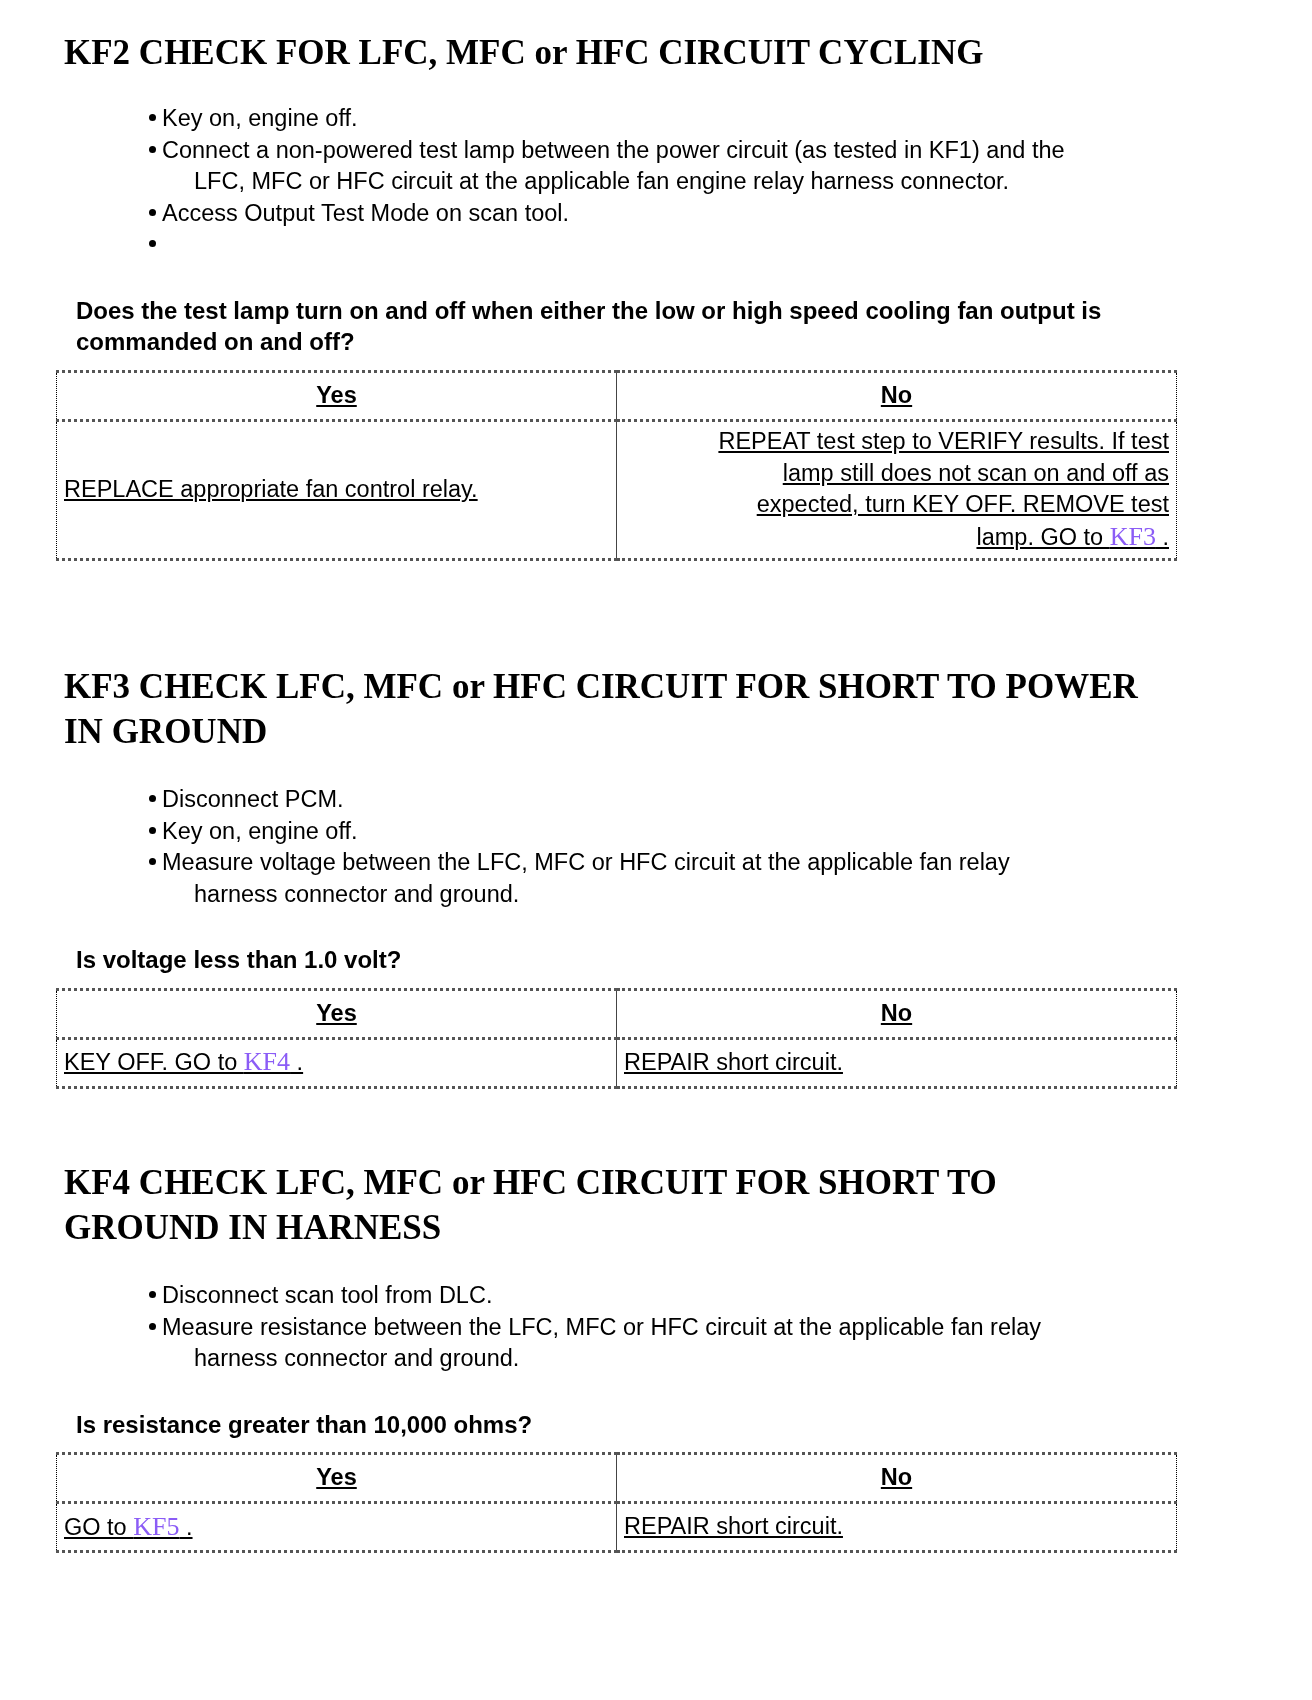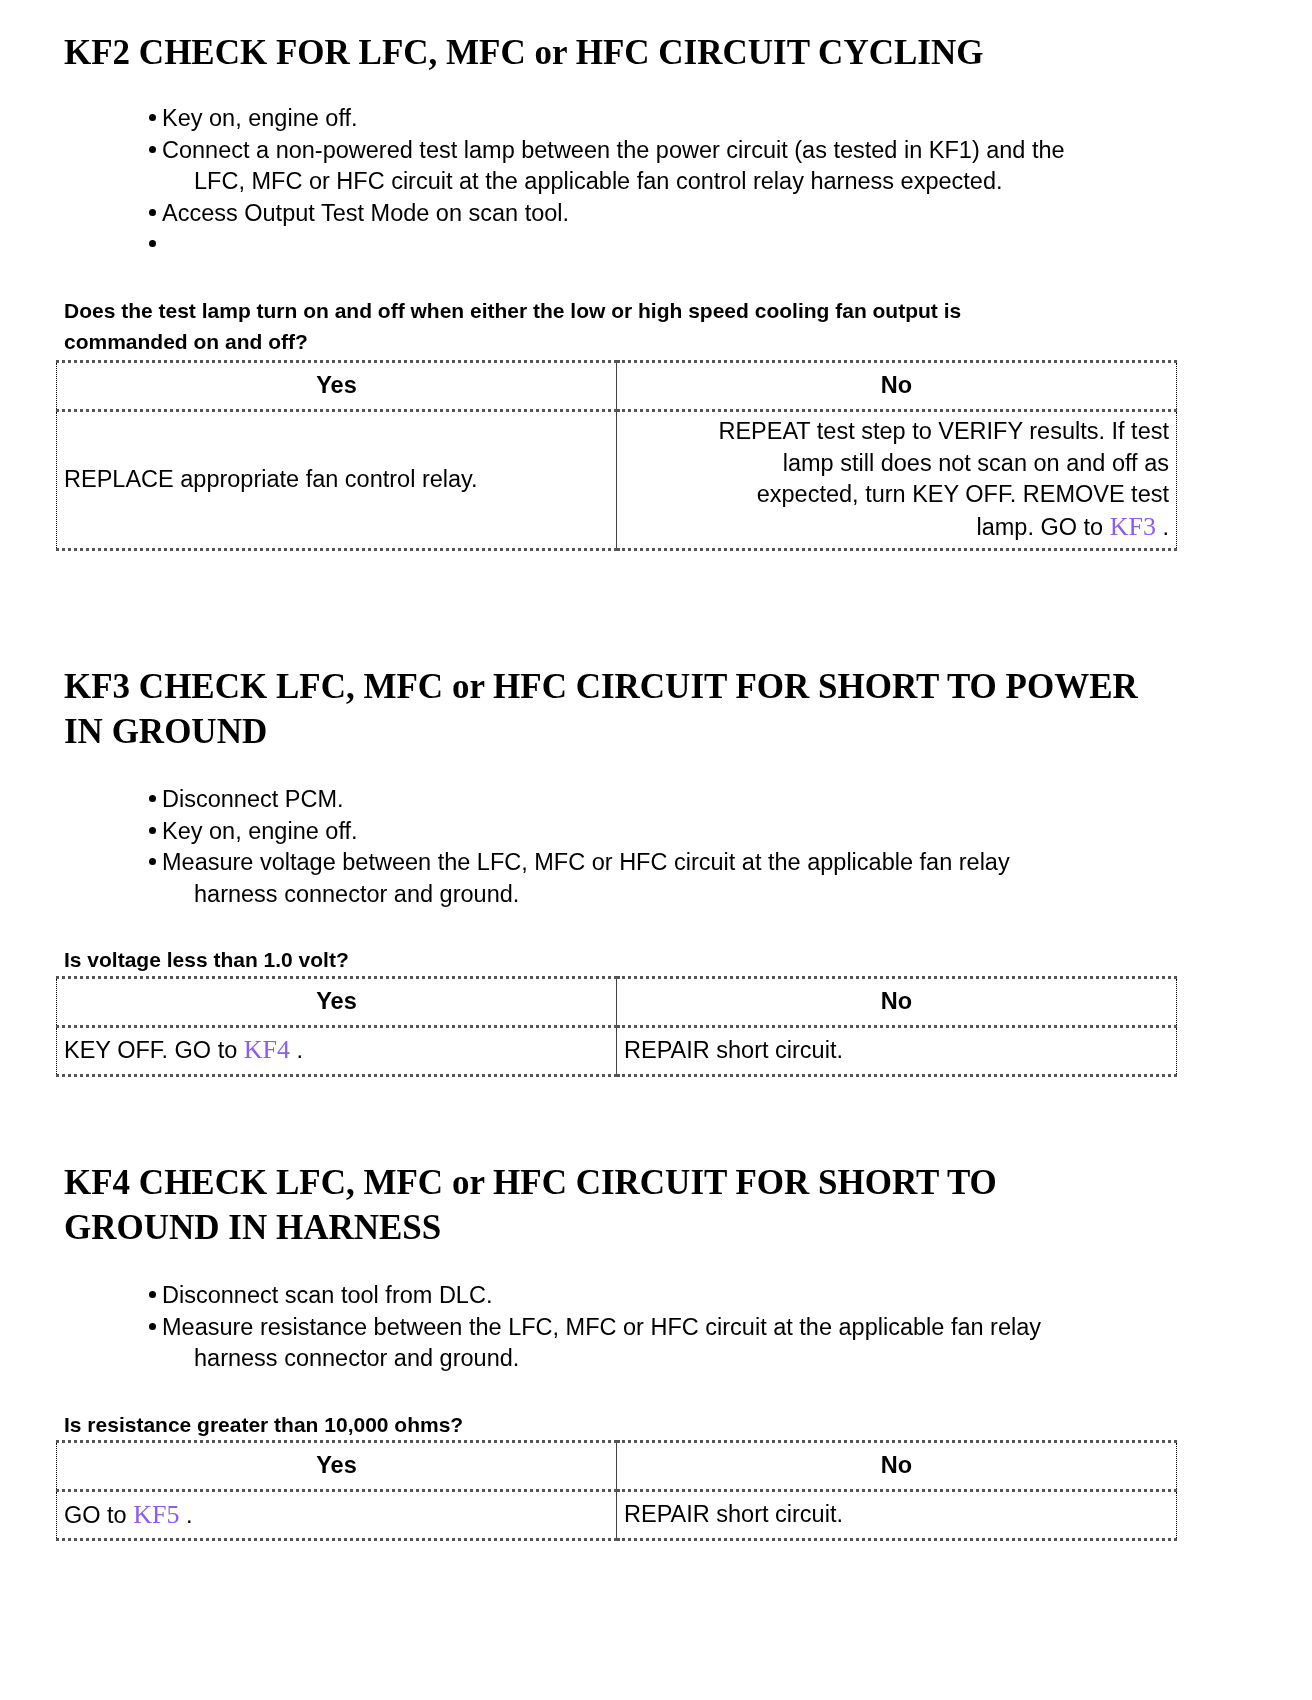--- a/index.html
+++ b/index.html
@@ -54,39 +54,40 @@
       position: relative;
       top: -2px;
     }
     .steps li .cont {
       display: block;
       padding-left: 32px;
       text-indent: 0;
     }
     .question {
       font-weight: bold;
-      font-size: 21px;
+      font-size: 24px;
       line-height: 31.5px;
-      margin: 0;
+      margin: 12px;
       width: 1200px;
     }
     table.yn {
       border-collapse: collapse;
       width: 1121px;
       table-layout: fixed;
       position: relative;
       left: -8px;
     }
     table.yn td, table.yn th {
       border-left: 1px dotted #000;
       border-right: 1px dotted #000;
       font-size: 23.5px;
       line-height: 31.5px;
       padding: 0 7px;
       vertical-align: middle;
+      text-decoration: underline;
     }
     table.yn th {
       font-weight: bold;
       text-align: center;
       height: 46px;
       border-top: 3px dotted #555;
       border-bottom: 3px dotted #555;
     }
     table.yn td {
       text-align: left;
@@ -104,21 +105,21 @@
   </style>
 </head>
 <body>
 
 <div class="section" style="top:30px;">
   <h2 class="heading">
     <span>KF2 CHECK FOR LFC, MFC or HFC CIRCUIT CYCLING</span>
   </h2>
   <ul class="steps" style="margin-top:28px;">
     <li><span class="bullet"></span><span>Key on, engine off.</span></li>
-    <li><span class="bullet"></span><span>Connect a non-powered test lamp between the power circuit (as tested in KF1) and the</span><span class="cont">LFC, MFC or HFC circuit at the applicable fan control relay harness expected.</span></li>
+    <li><span class="bullet"></span><span>Connect a non-powered test lamp between the power circuit (as tested in KF1) and the</span><span class="cont">LFC, MFC or HFC circuit at the applicable fan engine relay harness connector.</span></li>
     <li><span class="bullet"></span><span>Access Output Test Mode on scan tool.</span></li>
     <li><span class="bullet"></span></li>
   </ul>
   <p class="question" style="margin-top:34px;">
     <span>Does the test lamp turn on and off when either the low or high speed cooling fan output is</span><br>
     <span>commanded on and off?</span>
   </p>
   <table class="yn" style="margin-top:2px;">
     <tbody>
         <tr>

